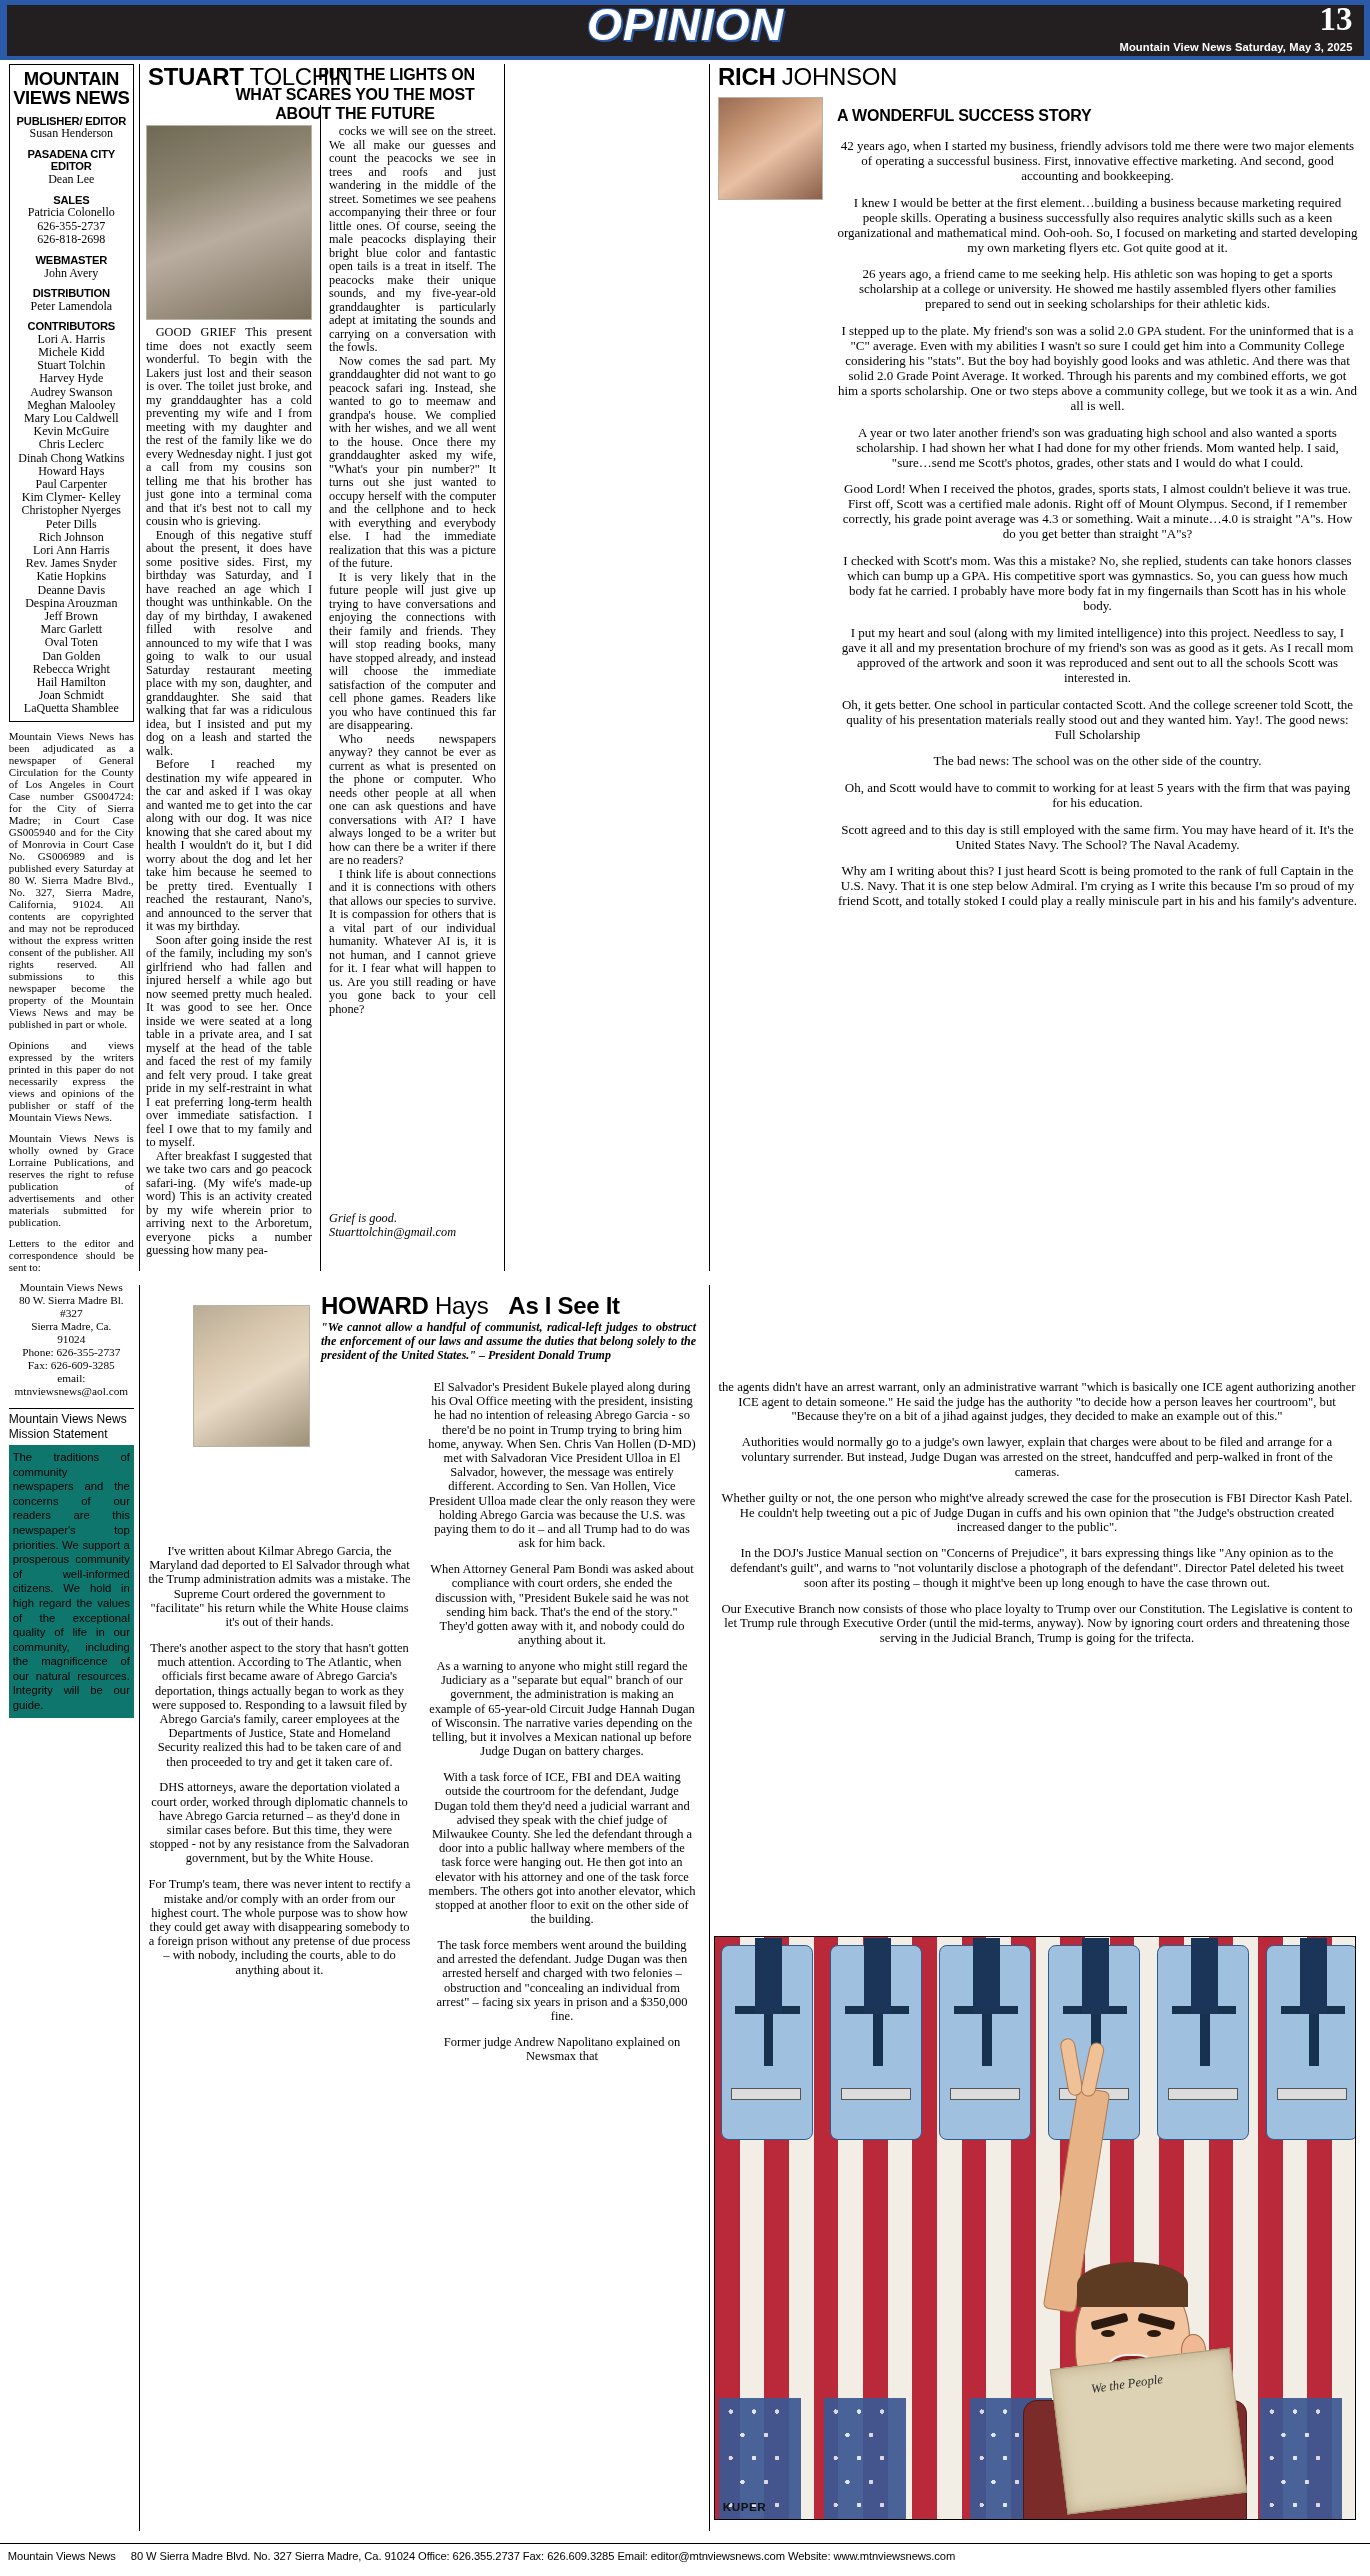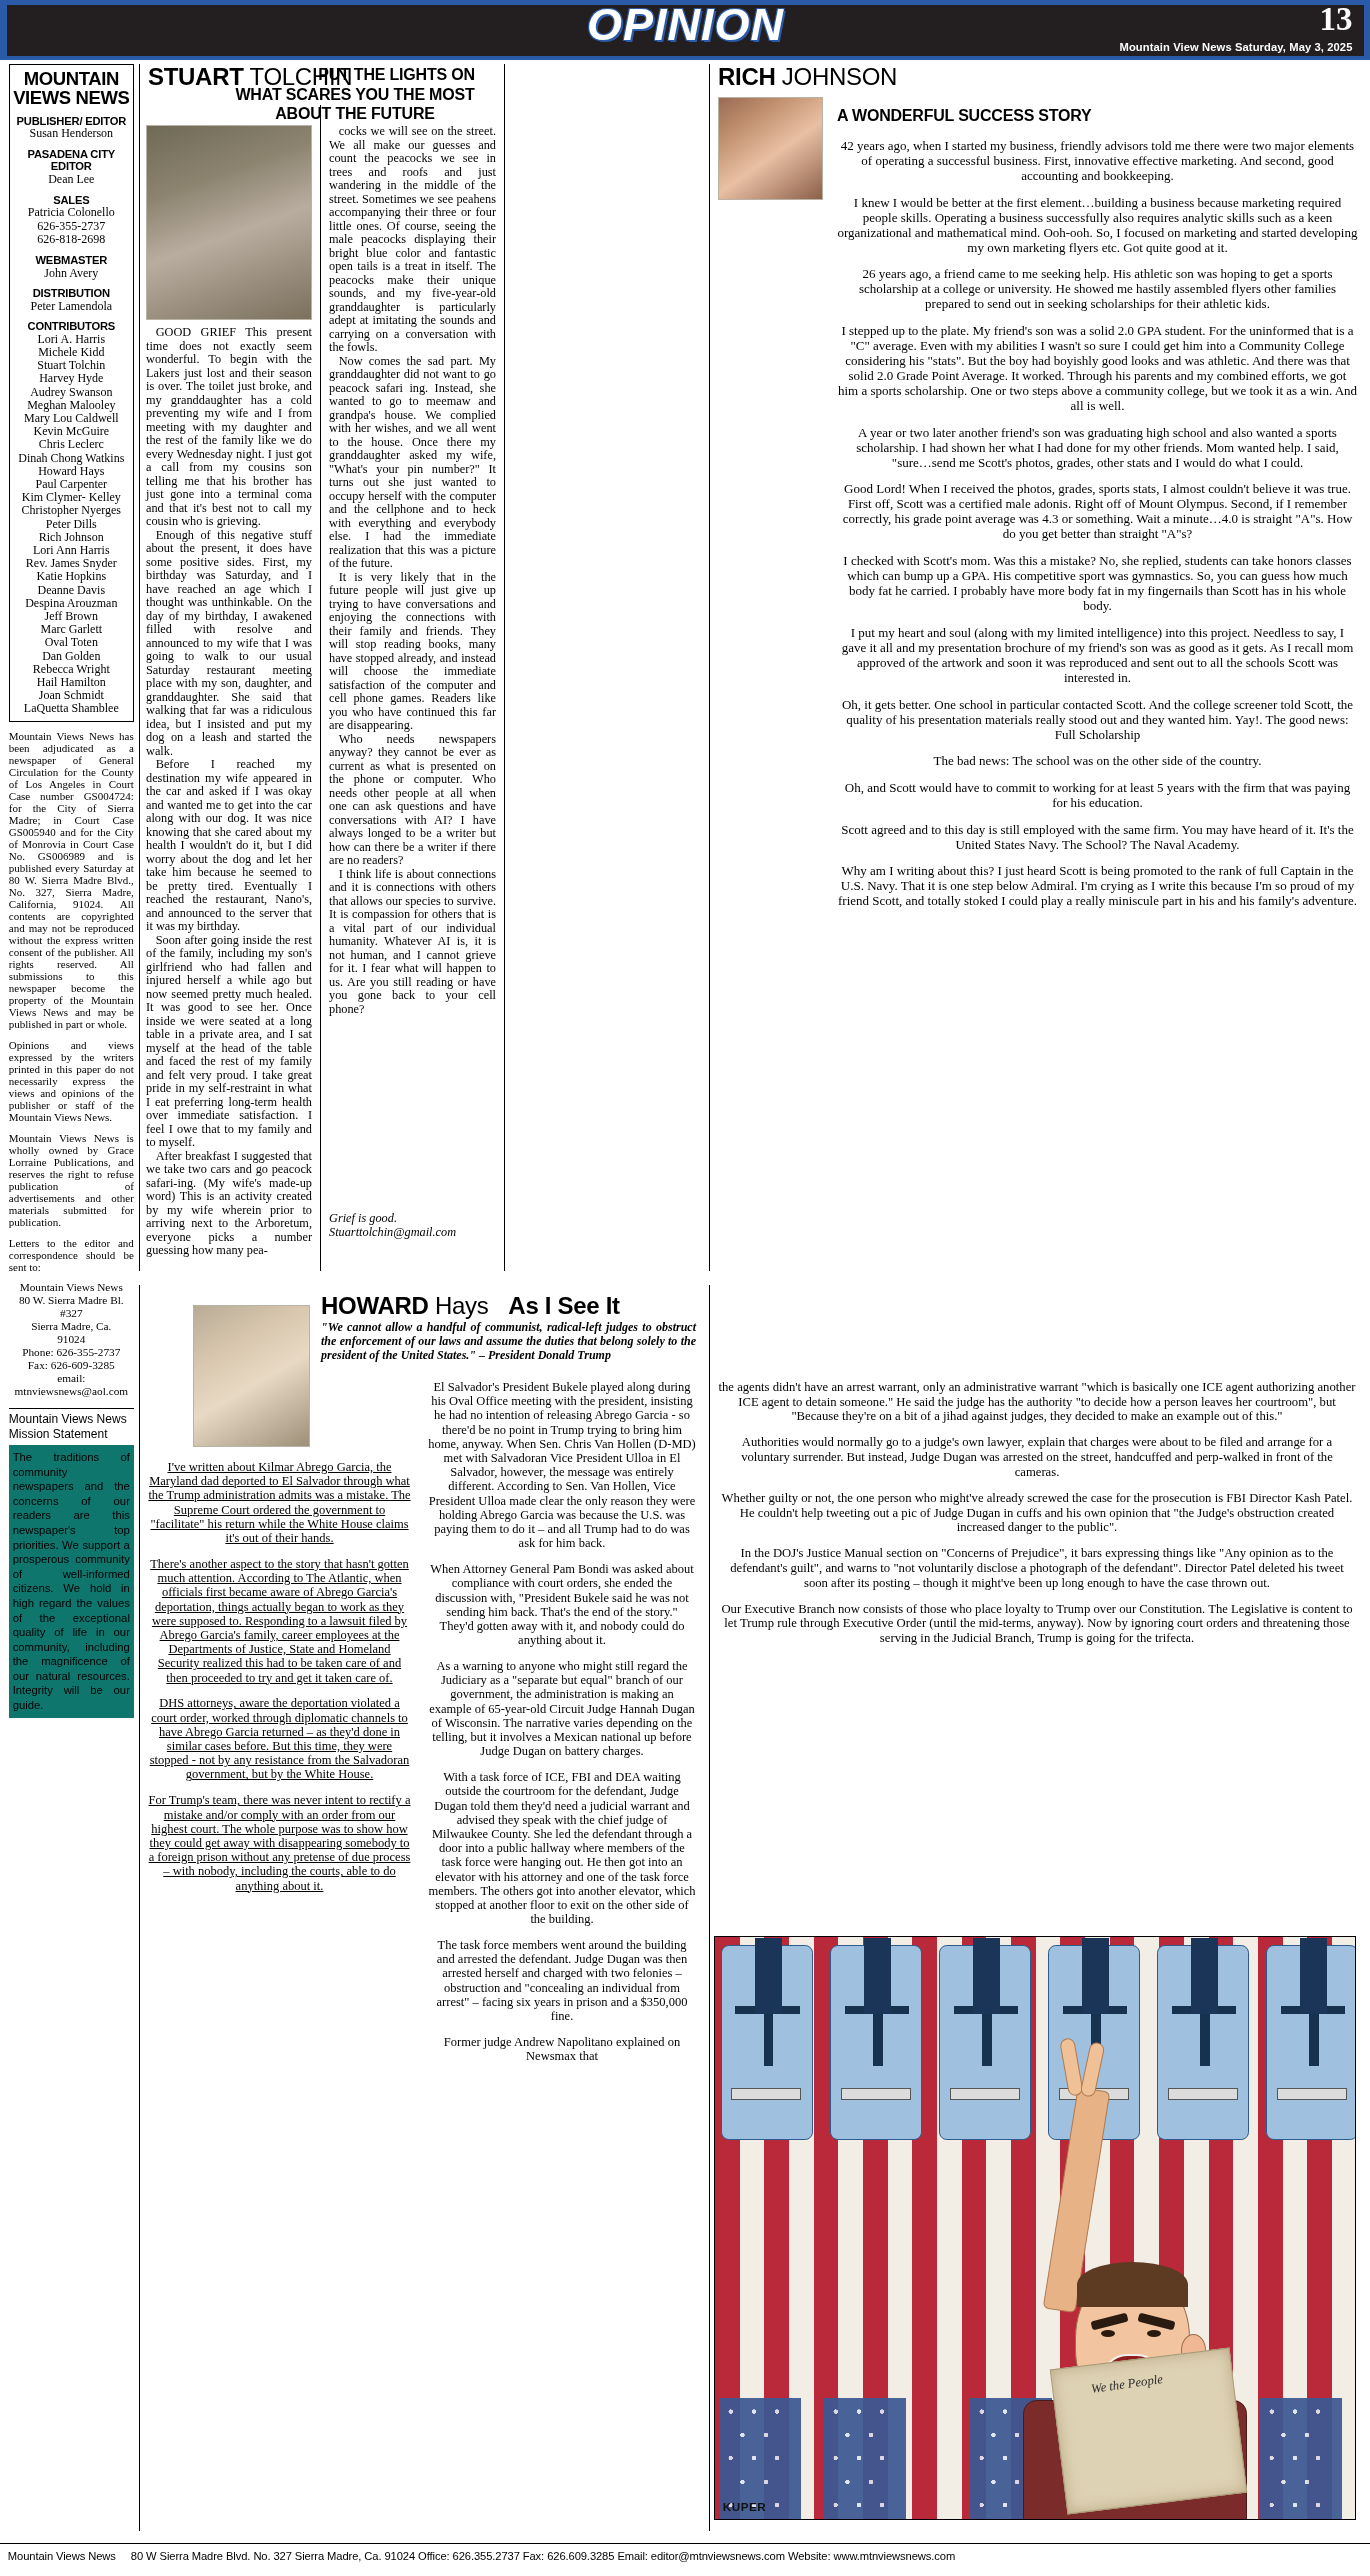--- a/index.html
+++ b/index.html
@@ -358,21 +358,21 @@
               background:linear-gradient(150deg,#b8ab96 0%,#d8c7ae 30%,#e8d9c4 55%,#9d9079 100%);"></div>
   <div style="position:absolute; left:321px; top:1293px; width:389px;">
     <div class="byline">
       <span class="first">HOWARD</span>
       <span class="last">Hays</span>
       <span class="kicker">As I See It</span>
     </div>
   </div>
   <div class="pullquote" style="position:absolute; left:321px; top:1320px; width:375px;">"We cannot allow a handful of communist, radical-left judges to obstruct the enforcement of our laws and assume the duties that belong solely to the president of the United States." – President Donald Trump</div>
 
-  <div class="col-text-lg" id="hays-c1" style="position:absolute; left:148px; top:1460px; width:263px; font-size:12.5px; line-height:14.2px;text-decoration:underline;">
+  <div class="col-text-lg" id="hays-c1" style="position:absolute; left:148px; top:1544px; width:263px; font-size:12.5px; line-height:14.2px;">
       <p>I've written about Kilmar Abrego Garcia, the Maryland dad deported to El Salvador through what the Trump administration admits was a mistake.   The Supreme Court ordered the government to "facilitate" his return while the White House claims it's out of their hands.</p>
       <p>There's another aspect to the story that hasn't gotten much attention.  According to The Atlantic, when officials first became aware of Abrego Garcia's deportation, things actually began to work as they were supposed to.  Responding to a lawsuit filed by Abrego Garcia's family, career employees at the Departments of Justice, State and Homeland Security realized this had to be taken care of and then proceeded to try and get it taken care of.</p>
       <p>DHS attorneys, aware the deportation violated a court order, worked through diplomatic channels to have Abrego Garcia returned – as they'd done in similar cases before.  But this time, they were stopped - not by any resistance from the Salvadoran government, but by the White House.</p>
       <p>For Trump's team, there was never intent to rectify a mistake and/or comply with an order from our highest court.  The whole purpose was to show how they could get away with disappearing somebody to a foreign prison without any pretense of due process – with nobody, including the courts, able to do anything about it.</p>
     </div>
   <div class="col-text-lg" id="hays-c2" style="position:absolute; left:428px; top:1380px; width:268px; font-size:12.5px; line-height:14.2px;">
       <p>El Salvador's President Bukele played along during his Oval Office meeting with the president, insisting he had no intention of releasing Abrego Garcia - so there'd be no point in Trump trying to bring him home, anyway.  When Sen. Chris Van Hollen (D-MD) met with Salvadoran Vice President Ulloa in El Salvador, however, the message was entirely different.  According to Sen. Van Hollen, Vice President Ulloa made clear the only reason they were holding Abrego Garcia was because the U.S. was paying them to do it – and all Trump had to do was ask for him back.</p>
       <p>When Attorney General Pam Bondi was asked about compliance with court orders, she ended the discussion with, "President Bukele said he was not sending him back.  That's the end of the story."  They'd gotten away with it, and nobody could do anything about it.</p>
       <p>As a warning to anyone who might still regard the Judiciary as a "separate but equal" branch of our government, the administration is making an example of 65-year-old Circuit Judge Hannah Dugan of Wisconsin.  The narrative varies depending on the telling, but it involves a Mexican national up before Judge Dugan on battery charges.</p>
       <p>With a task force of ICE, FBI and DEA waiting outside the courtroom for the defendant, Judge Dugan told them they'd need a judicial warrant and advised they speak with the chief judge of Milwaukee County.  She led the defendant through a door into a public hallway where members of the task force were hanging out. He then got into an elevator with his attorney and one of the task force members.  The others got into another elevator, which stopped at another floor to exit on the other side of the building.</p>

